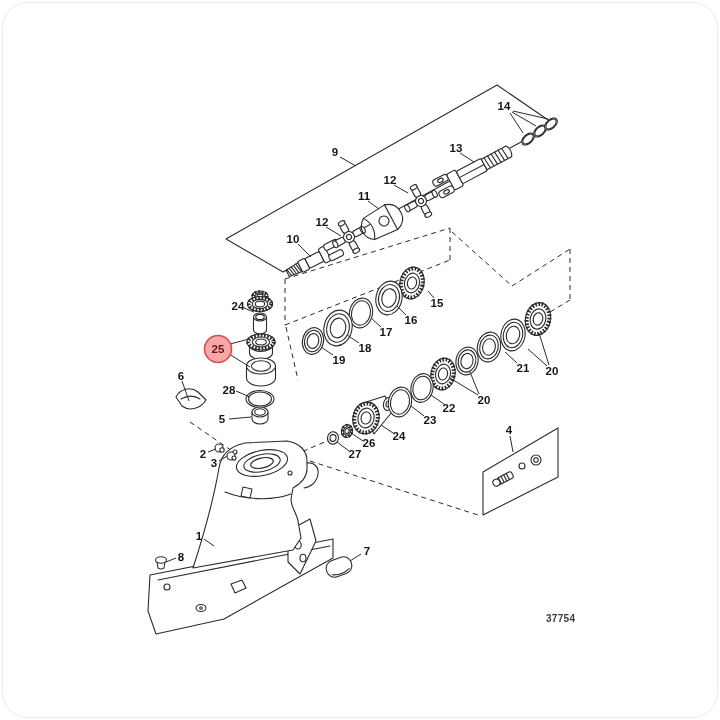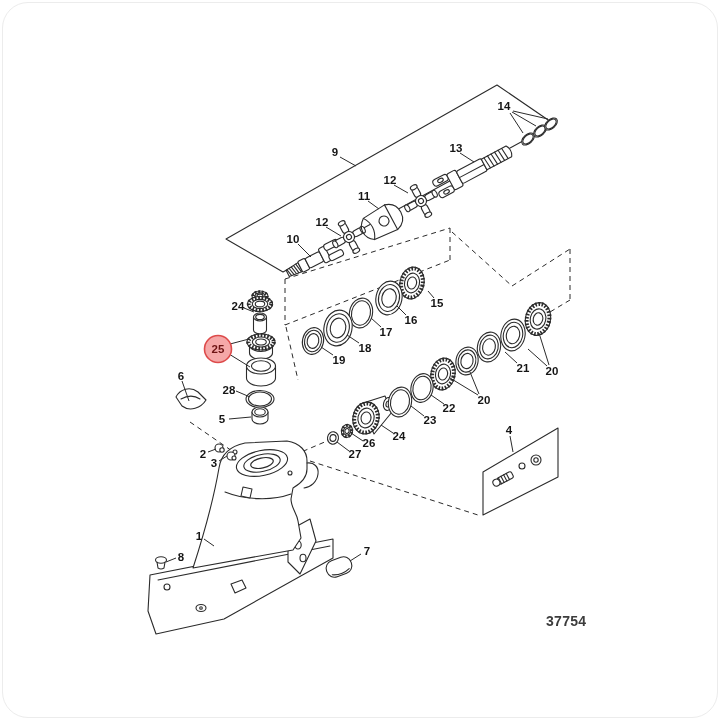--- a/index.html
+++ b/index.html
@@ -6,21 +6,21 @@
   #stage{position:relative;width:720px;height:720px;background:#fff;overflow:hidden;
          font-family:"Liberation Sans", sans-serif;}
   #frame{position:absolute;inset:2px;border:1px solid #ececec;border-radius:26px;pointer-events:none;}
   svg{position:absolute;left:0;top:0;}
   .ln{fill:none;stroke:#2b2b2b;stroke-width:1.1;stroke-linecap:round;stroke-linejoin:round;}
   .fw{fill:#ffffff;stroke:#2b2b2b;stroke-width:1.1;stroke-linecap:round;stroke-linejoin:round;}
   .dash{fill:none;stroke:#2b2b2b;stroke-width:1;stroke-dasharray:5 4;}
   .teeth{fill:none;stroke:#2b2b2b;stroke-width:4;stroke-dasharray:1.7 1.6;}
   .lead{fill:none;stroke:#2b2b2b;stroke-width:1;}
   text.callout{font-family:"Liberation Sans", sans-serif;font-weight:bold;font-size:11.5px;}
-  #part-number{position:absolute;left:546px;top:613px;font-size:14px;font-weight:bold;
+  #part-number{position:absolute;left:546px;top:613px;font-size:10px;font-weight:bold;
                color:#3c3c3c;letter-spacing:.3px;}
 </style>
 </head>
 <body>
 
 <div id="stage">
   <svg width="720" height="720" viewBox="0 0 720 720">
     <defs>
       <g id="uj-arm">
         <rect class="fw" x="5" y="-3.2" width="10" height="6.4" rx="2.5"></rect>

